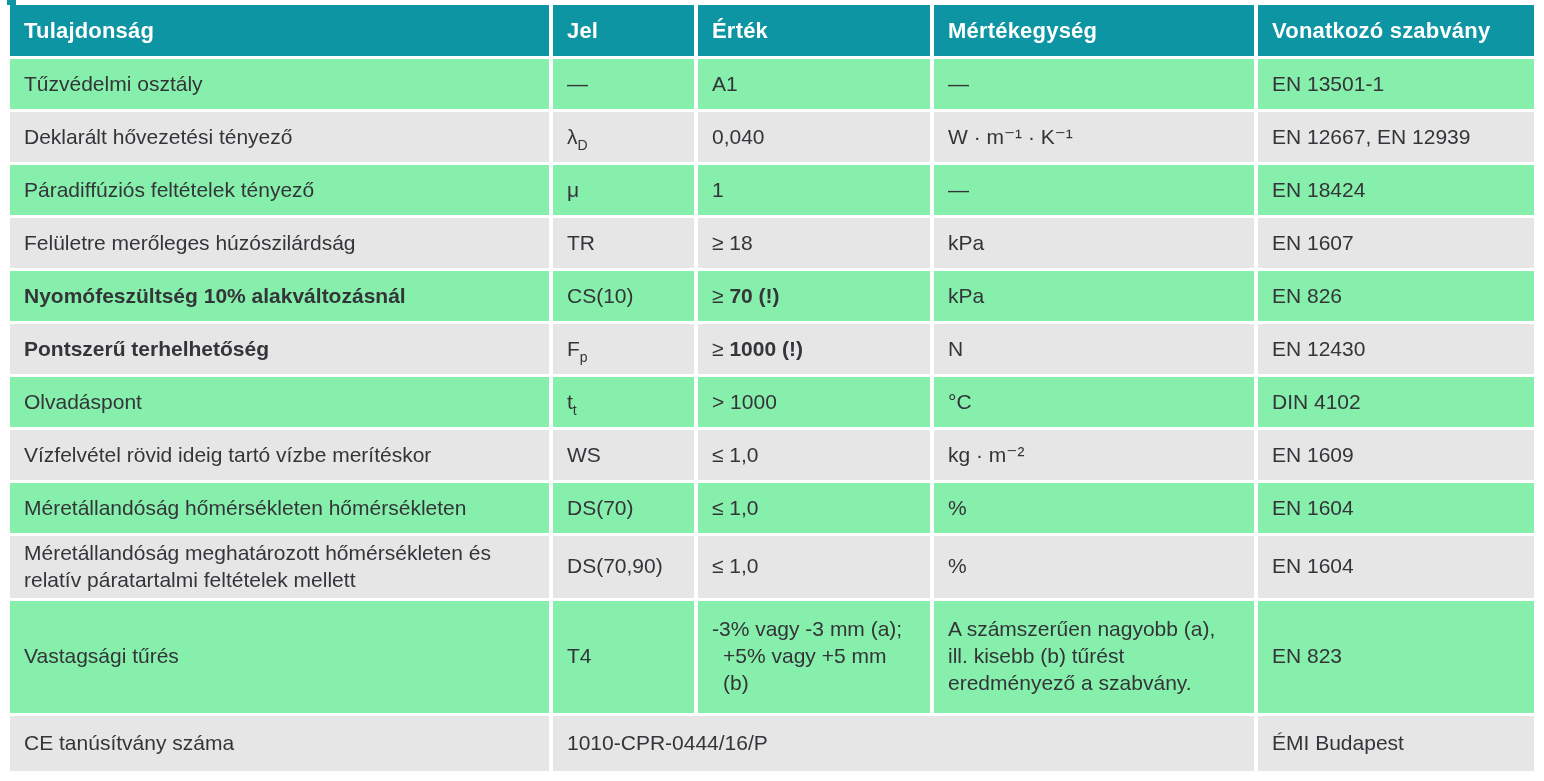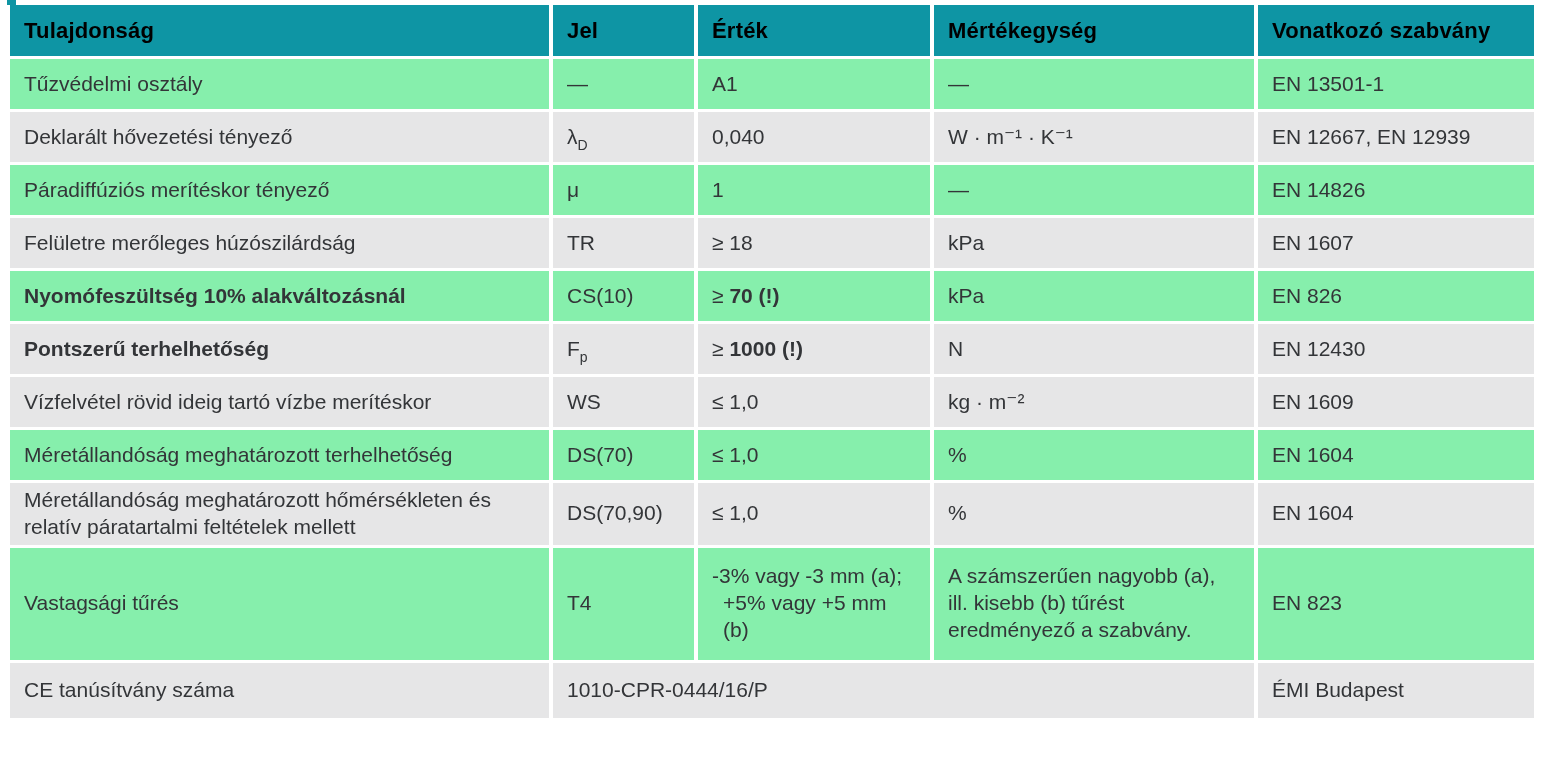--- a/index.html
+++ b/index.html
@@ -35,21 +35,21 @@
   col.c3 { width: 232px; }
   col.c4 { width: 320px; }
   col.c5 { width: 276px; }
   thead tr { height: 51px; }
   tbody tr { height: 50px; }
   tbody tr.two-line { height: 60px; }
   tbody tr.three-line { height: 112px; }
   tbody tr.footer { height: 55px; }
   th {
     background: #0e95a4;
-    color: #000000;
+    color: #ffffff;
     font-size: 22px;
     font-weight: bold;
     text-align: left;
     vertical-align: middle;
     padding: 0 14px;
     letter-spacing: 0.2px;
   }
   td {
     background: #86efac;
     font-size: 21px;
@@ -99,25 +99,25 @@
       <td>EN 13501-1</td>
     </tr>
     <tr class="alt">
       <td class="prop">Deklarált hővezetési tényező</td>
       <td><span>λ</span><sub class="symsub">D</sub></td>
       <td><span class="vprefix"></span><span class="vmain">0,040</span><span class="vline2"></span></td>
       <td>W · m⁻¹ · K⁻¹</td>
       <td>EN 12667, EN 12939</td>
     </tr>
     <tr>
-      <td class="prop">Páradiffúziós merítéskor tényező</td>
+      <td class="prop">Páradiffúziós feltételek tényező</td>
       <td><span>μ</span><sub class="symsub"></sub></td>
       <td><span class="vprefix"></span><span class="vmain">1</span><span class="vline2"></span></td>
       <td>—</td>
-      <td>EN 14826</td>
+      <td>EN 18424</td>
     </tr>
     <tr class="alt">
       <td class="prop">Felületre merőleges húzószilárdság</td>
       <td><span>TR</span><sub class="symsub"></sub></td>
       <td><span class="vprefix"></span><span class="vmain">≥ 18</span><span class="vline2"></span></td>
       <td>kPa</td>
       <td>EN 1607</td>
     </tr>
     <tr class="emph">
       <td class="prop">Nyomófeszültség 10% alakváltozásnál</td>
@@ -126,29 +126,36 @@
       <td>kPa</td>
       <td>EN 826</td>
     </tr>
     <tr class="alt emph">
       <td class="prop">Pontszerű terhelhetőség</td>
       <td><span>F</span><sub class="symsub">p</sub></td>
       <td><span class="vprefix">≥ </span><span class="vmain">1000 (!)</span><span class="vline2"></span></td>
       <td>N</td>
       <td>EN 12430</td>
     </tr>
+    <tr>
+      <td class="prop">Olvadáspont</td>
+      <td><span>t</span><sub class="symsub">t</sub></td>
+      <td><span class="vprefix"></span><span class="vmain">&gt; 1000</span><span class="vline2"></span></td>
+      <td>°C</td>
+      <td>DIN 4102</td>
+    </tr>
     <tr class="alt">
       <td class="prop">Vízfelvétel rövid ideig tartó vízbe merítéskor</td>
       <td><span>WS</span><sub class="symsub"></sub></td>
       <td><span class="vprefix"></span><span class="vmain">≤ 1,0</span><span class="vline2"></span></td>
       <td>kg · m⁻²</td>
       <td>EN 1609</td>
     </tr>
     <tr>
-      <td class="prop">Méretállandóság meghatározott terhelhetőség</td>
+      <td class="prop">Méretállandóság hőmérsékleten hőmérsékleten</td>
       <td><span>DS(70)</span><sub class="symsub"></sub></td>
       <td><span class="vprefix"></span><span class="vmain">≤ 1,0</span><span class="vline2"></span></td>
       <td>%</td>
       <td>EN 1604</td>
     </tr>
     <tr class="alt two-line">
       <td class="prop">Méretállandóság meghatározott hőmérsékleten és relatív páratartalmi feltételek mellett</td>
       <td><span>DS(70,90)</span><sub class="symsub"></sub></td>
       <td><span class="vprefix"></span><span class="vmain">≤ 1,0</span><span class="vline2"></span></td>
       <td>%</td>

